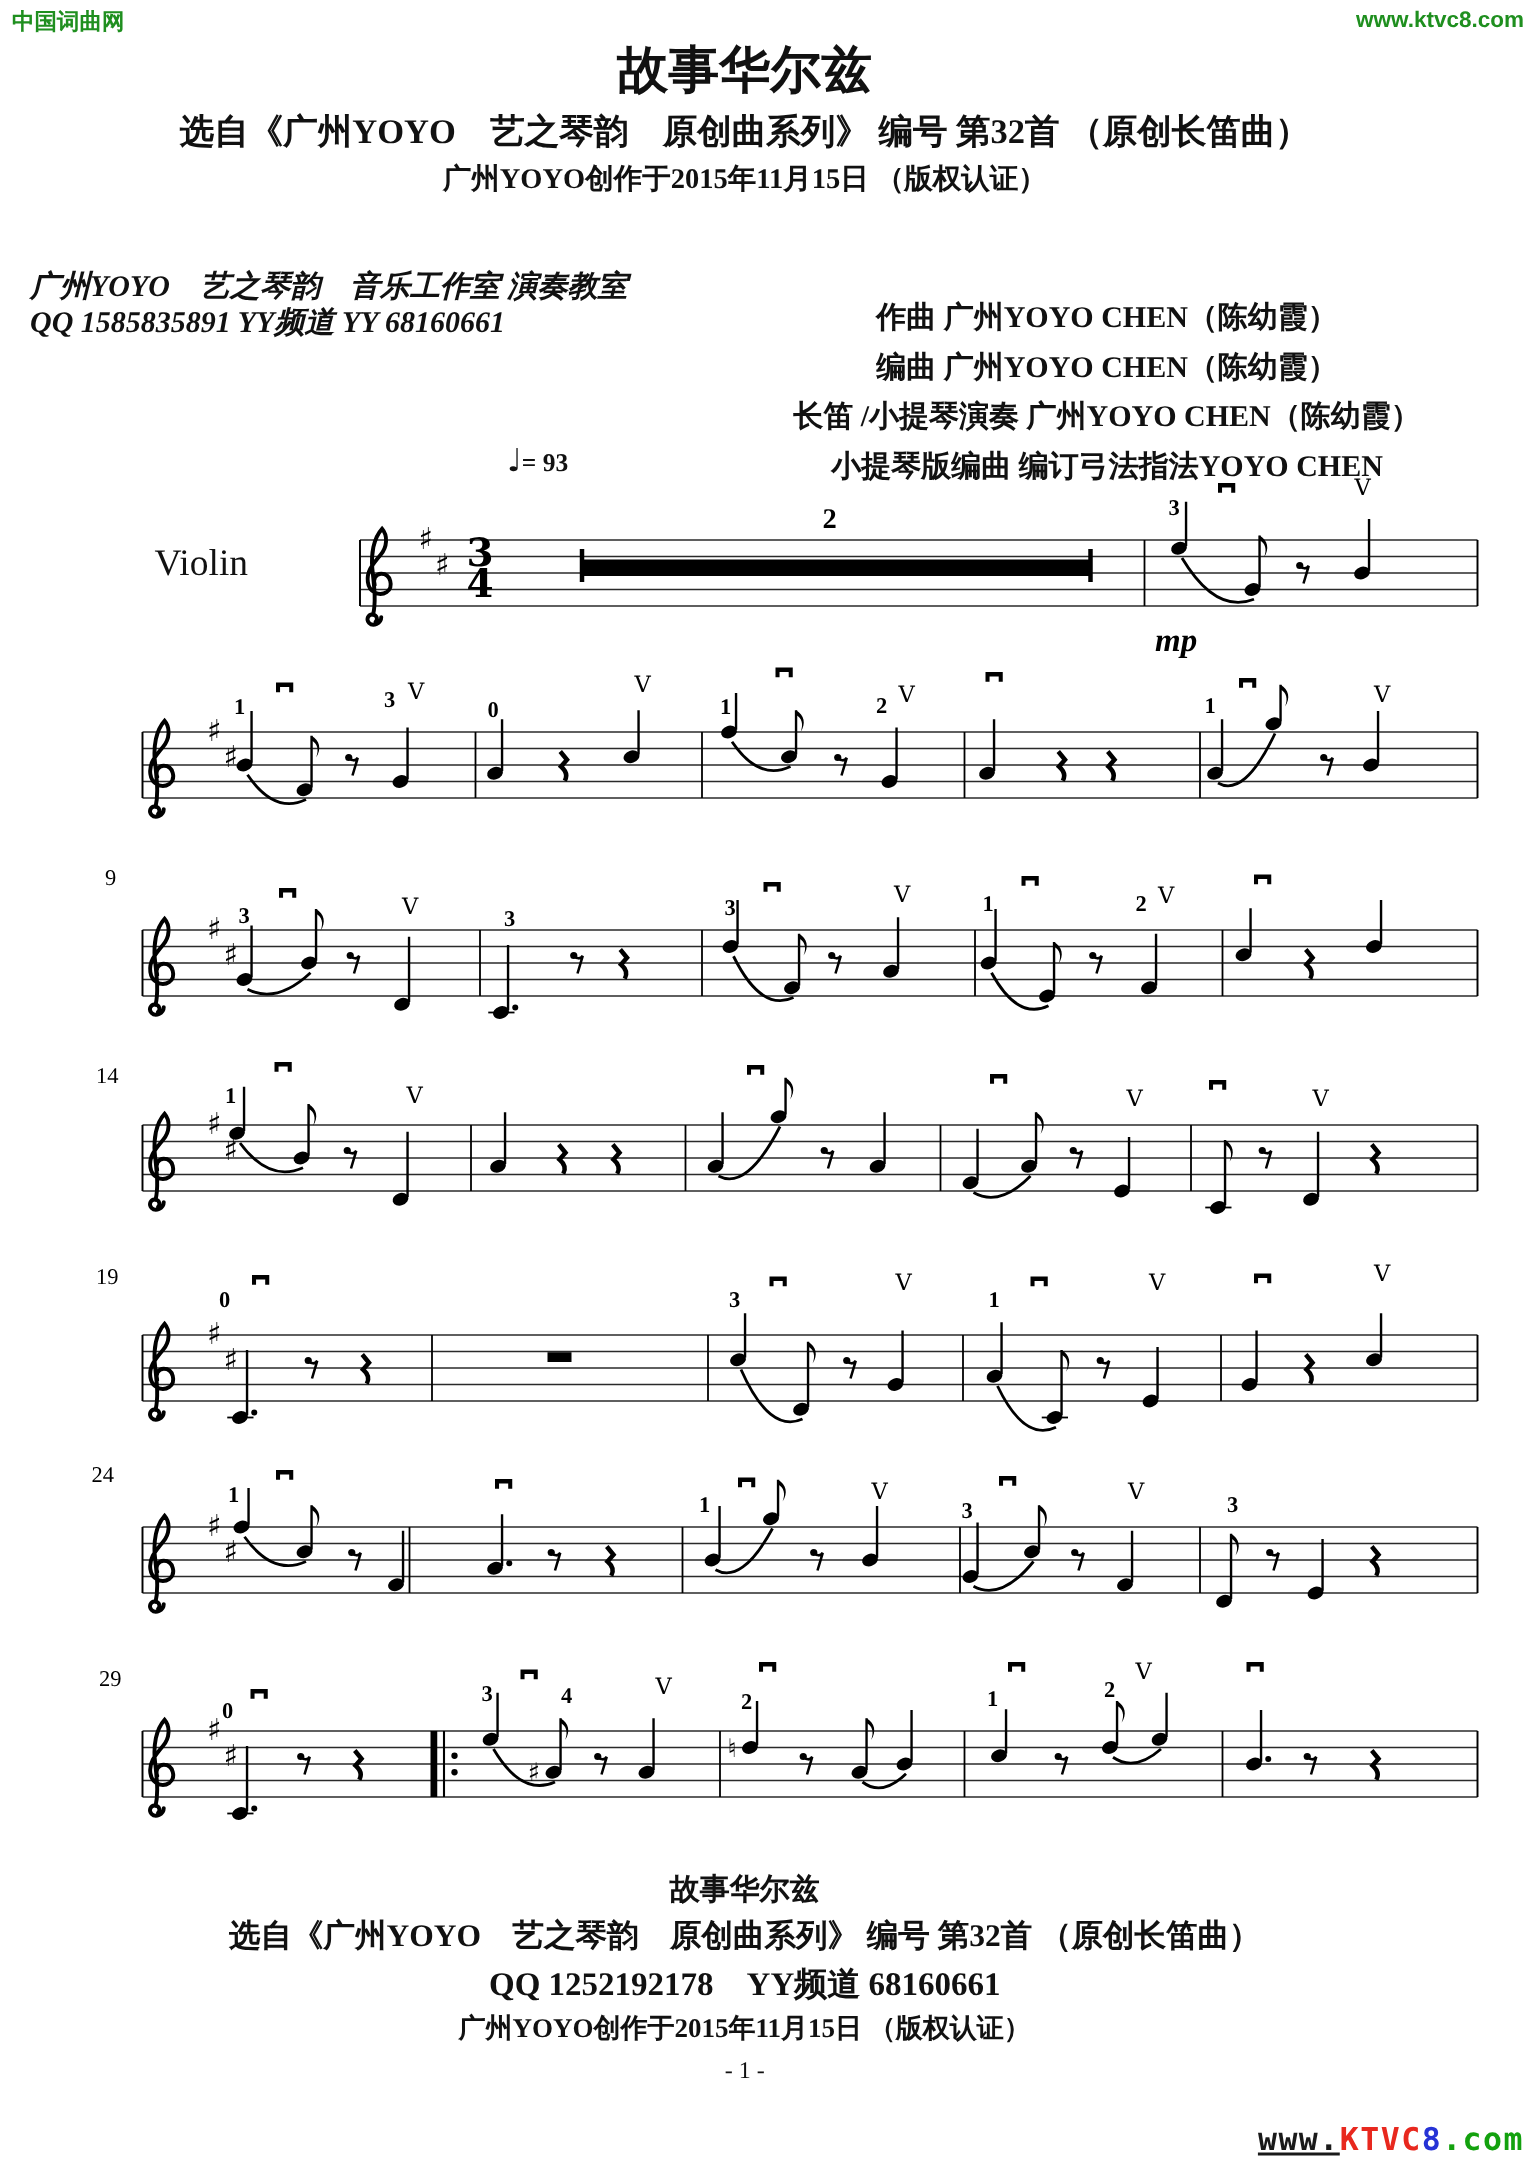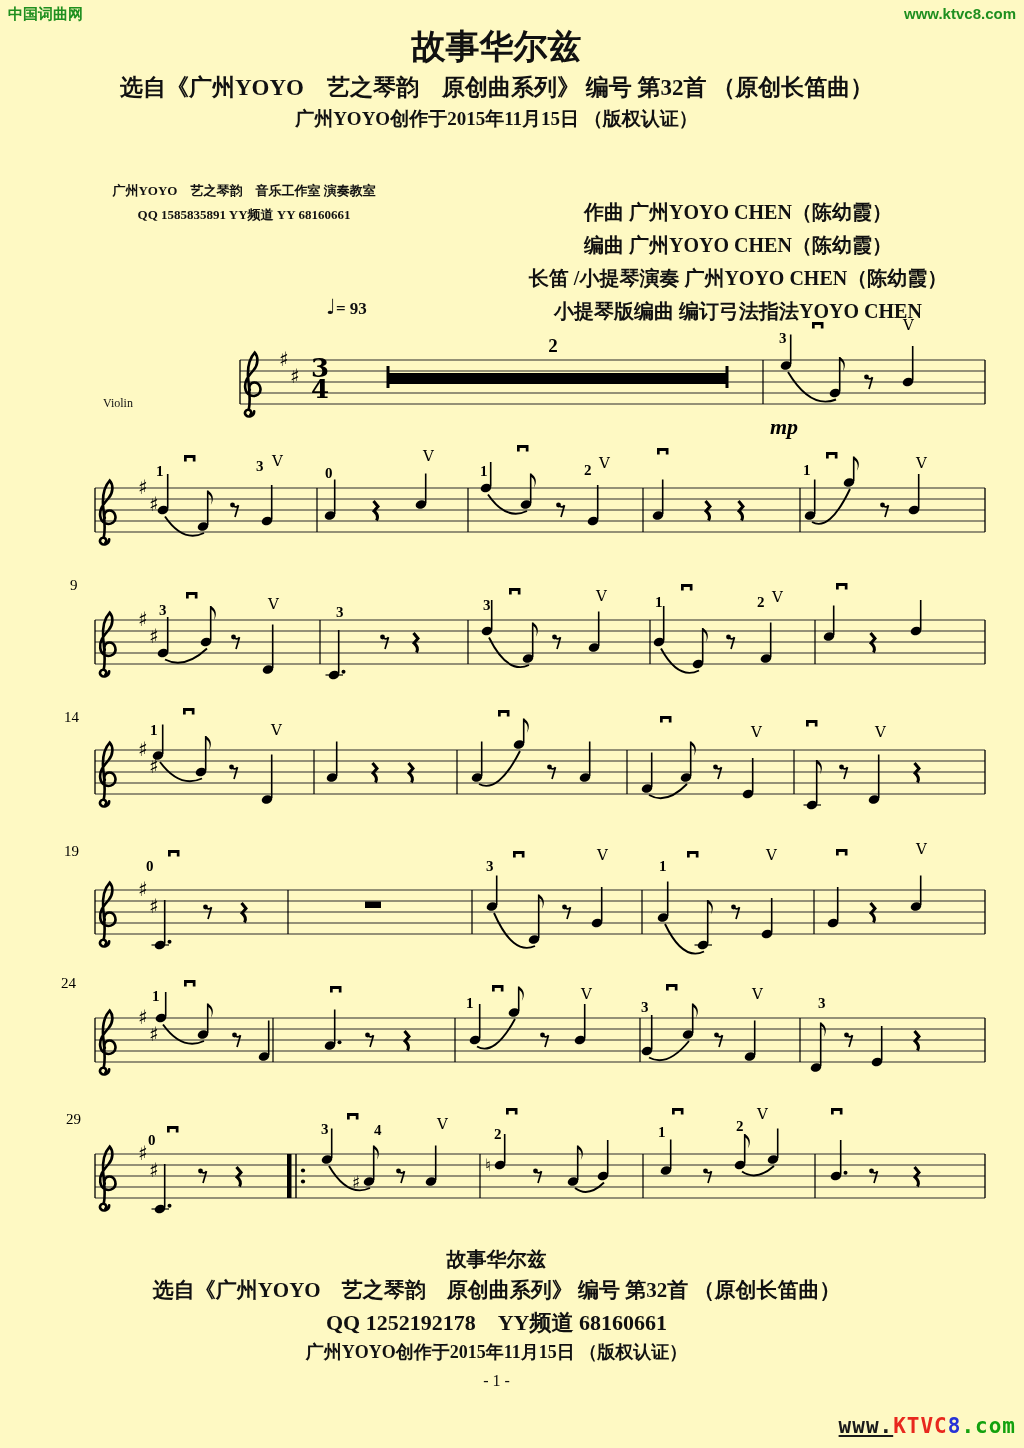--- a/index.html
+++ b/index.html
@@ -1,23 +1,23 @@
 <!DOCTYPE html>
 <html><head>
 <meta charset="utf-8">
 <style>
   html,body{margin:0;padding:0;background:#888;}
-  #page{position:relative;width:1024px;height:1448px;background:#fef9c3;margin:0 auto;overflow:hidden;
+  #page{position:relative;width:1024px;height:1448px;background:#ffffff;margin:0 auto;overflow:hidden;
         font-family:"Liberation Serif","DejaVu Serif",serif;color:#111;}
   .abs{position:absolute;}
   .ctr{left:0;width:993px;text-align:center;}
   .green{font-family:"Liberation Sans","DejaVu Sans",sans-serif;font-weight:bold;}
   .b{font-weight:bold;}
   #score-svg{position:absolute;left:0;top:0;}
-  .credit-left{line-height:24px;text-align:center;font-weight:bold;font-size:13px;}
+  .credit-left{line-height:24px;font-weight:bold;font-size:20px;font-style:italic;}
   .credit-right{line-height:33px;text-align:center;font-weight:bold;font-size:20px;}
   .logo{font-family:"DejaVu Sans Mono",monospace;font-weight:bold;font-size:21px;letter-spacing:1px;}
 </style>
 </head>
 <body>
 
 <div id="page">
 
   <div class="abs green" style="left: 8px; top: 5px; font-size: 15px; color: rgb(31, 143, 31);">中国词曲网</div>
   <div class="abs green" style="right: 8px; top: 5px; font-size: 15px; color: rgb(31, 143, 31);">www.ktvc8.com</div>
@@ -31,25 +31,25 @@
     <div>QQ 1585835891  YY频道 YY 68160661</div>
   </div>
 
   <div class="abs credit-right" style="left:478px;top:196px;width:520px;">
     <div>作曲  广州YOYO CHEN（陈幼霞）</div>
     <div>编曲  广州YOYO CHEN（陈幼霞）</div>
     <div>长笛 /小提琴演奏 广州YOYO CHEN（陈幼霞）</div>
     <div>小提琴版编曲  编订弓法指法YOYO CHEN</div>
   </div>
 
-  <div class="abs b" style="left:326px;top:295px;font-size:17px;">
+  <div class="abs b" style="left:338px;top:295px;font-size:17px;">
     <span style="font-family:'DejaVu Sans',sans-serif;font-size:21px;">♩</span><span>= 93</span>
   </div>
 
-  <div class="abs" style="left:103px;top:362px;font-size:12px;margin-top:34px;">Violin</div>
+  <div class="abs" style="left:103px;top:362px;font-size:25px;">Violin</div>
 
   <svg id="score-svg" width="1024" height="1448">
       <g>
         <line x1="240" x2="985" y1="360" y2="360" stroke="#2a2a2a" stroke-width="1.1"></line>
         <line x1="240" x2="985" y1="371" y2="371" stroke="#2a2a2a" stroke-width="1.1"></line>
         <line x1="240" x2="985" y1="382" y2="382" stroke="#2a2a2a" stroke-width="1.1"></line>
         <line x1="240" x2="985" y1="393" y2="393" stroke="#2a2a2a" stroke-width="1.1"></line>
         <line x1="240" x2="985" y1="404" y2="404" stroke="#2a2a2a" stroke-width="1.1"></line>
         <line x1="240" x2="240" y1="360" y2="404" stroke="#000" stroke-width="1.3"></line>
         <line x1="985" x2="985" y1="360" y2="404" stroke="#000" stroke-width="1.3"></line>

